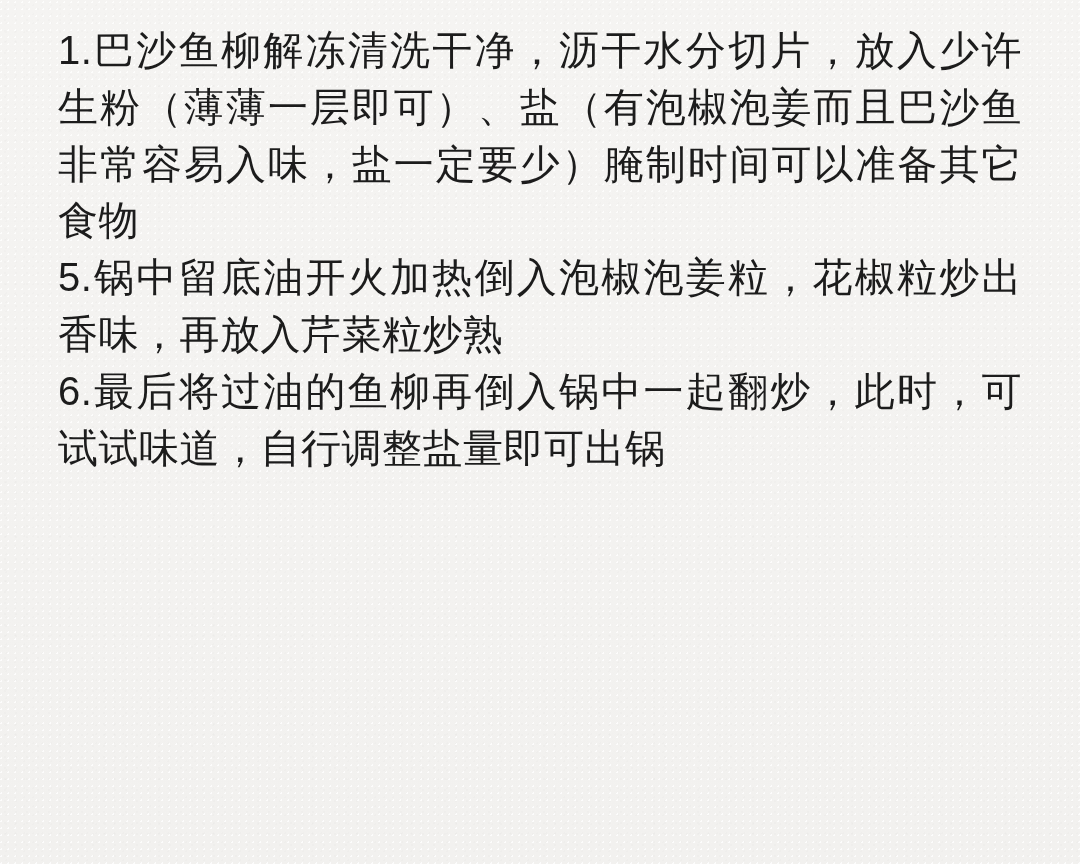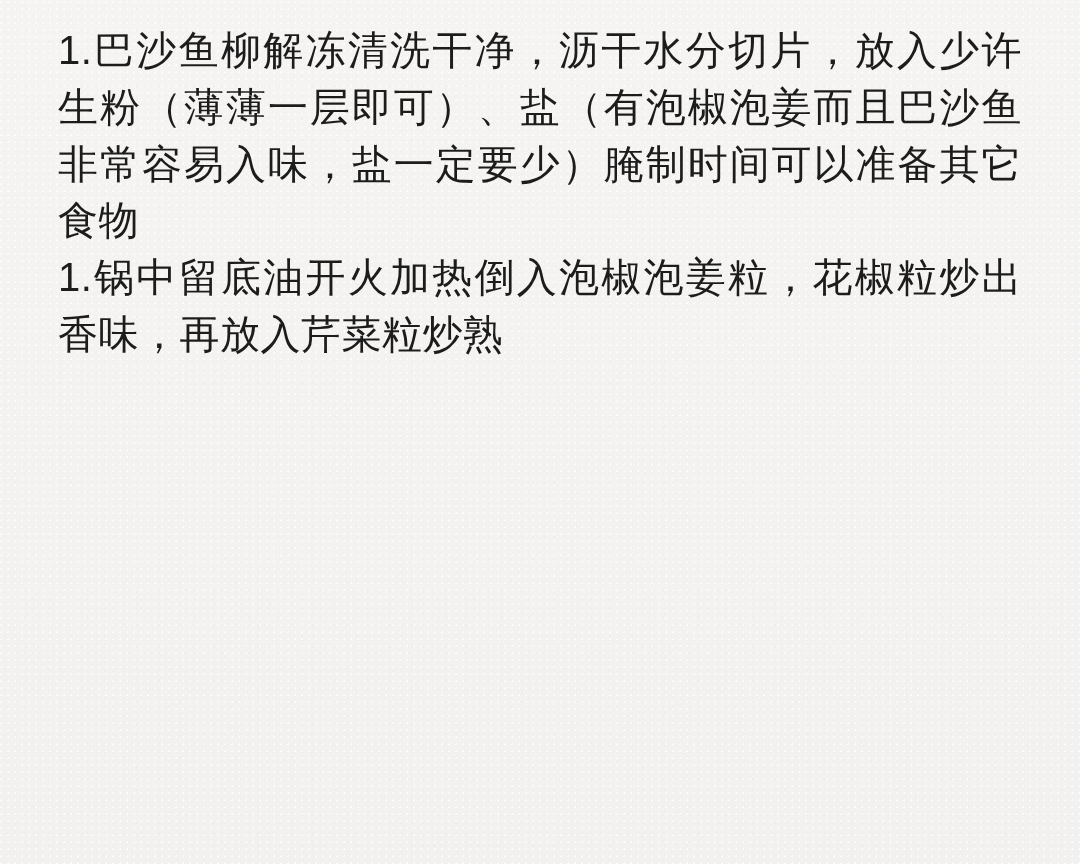--- a/index.html
+++ b/index.html
@@ -44,14 +44,15 @@
     font-weight: 400;
   }
 </style>
 </head>
 <body>
 
 <div class="paper-texture"></div>
 
 <div class="recipe-steps">
   <p class="step">1.巴沙鱼柳解冻清洗干净，沥干水分切片，放入少许生粉（薄薄一层即可）、盐（有泡椒泡姜而且巴沙鱼非常容易入味，盐一定要少）腌制时间可以准备其它食物</p>
-  <p class="step">1.锅中留底油开火加热倒入泡椒泡姜粒，花椒粒炒出香味，再放入芹菜粒炒熟</p>
+  <p class="step">5.锅中留底油开火加热倒入泡椒泡姜粒，花椒粒炒出香味，再放入芹菜粒炒熟</p>
+  <p class="step">6.最后将过油的鱼柳再倒入锅中一起翻炒，此时，可试试味道，自行调整盐量即可出锅</p>
 </div>
 
 </body></html>

